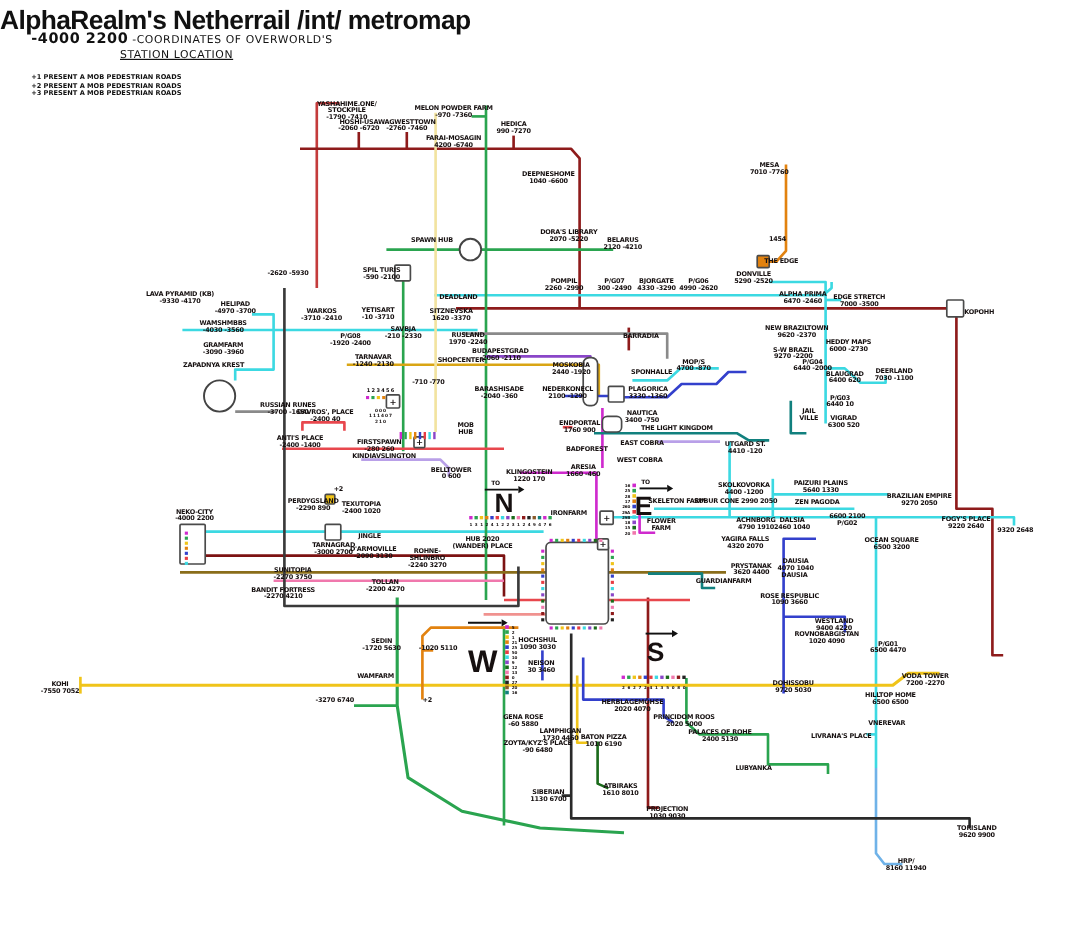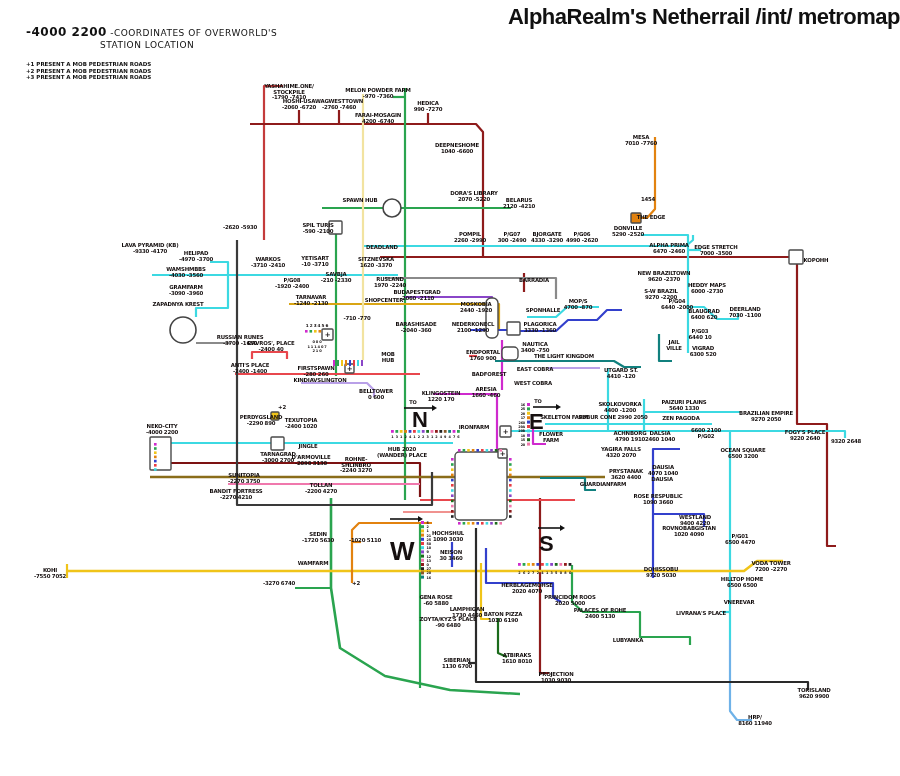--- a/index.html
+++ b/index.html
@@ -1,24 +1,24 @@
 <!DOCTYPE html>
 <html><head>
 <meta charset="utf-8">
 <style>
   html,body{margin:0;padding:0;background:#fff;}
   #stage{position:relative;width:900px;height:776px;background:#fff;overflow:hidden;
          font-family:"DejaVu Sans",sans-serif;}
   #map-svg{position:absolute;left:0;top:0;}
-  .title{position:absolute;left:0;top:4px;width:100%;text-align:right;
+  .title{position:absolute;left:0;top:4px;width:100%;text-align:left;
          font-family:"Liberation Sans",sans-serif;font-weight:bold;font-size:22px;color:#111;letter-spacing:-0.5px;}
   .legend{position:absolute;left:26px;top:26px;color:#111;font-size:10px;line-height:12px;}
   .legend .big{font-weight:bold;font-size:12px;letter-spacing:0.5px;}
   .legend .cap{font-size:9px;letter-spacing:0.5px;}
-  .legend .indent{margin-left:74px;}
+  .legend .indent{margin-left:74px;text-decoration:underline;}
   .legend .notes{margin-top:10px;font-size:5.5px;line-height:6.5px;font-weight:bold;letter-spacing:0;}
 </style>
 </head>
 <body>
 
 <div id="stage">
   <div class="title">AlphaRealm's Netherrail /int/ metromap</div>
 
   <div class="legend">
     <div>

